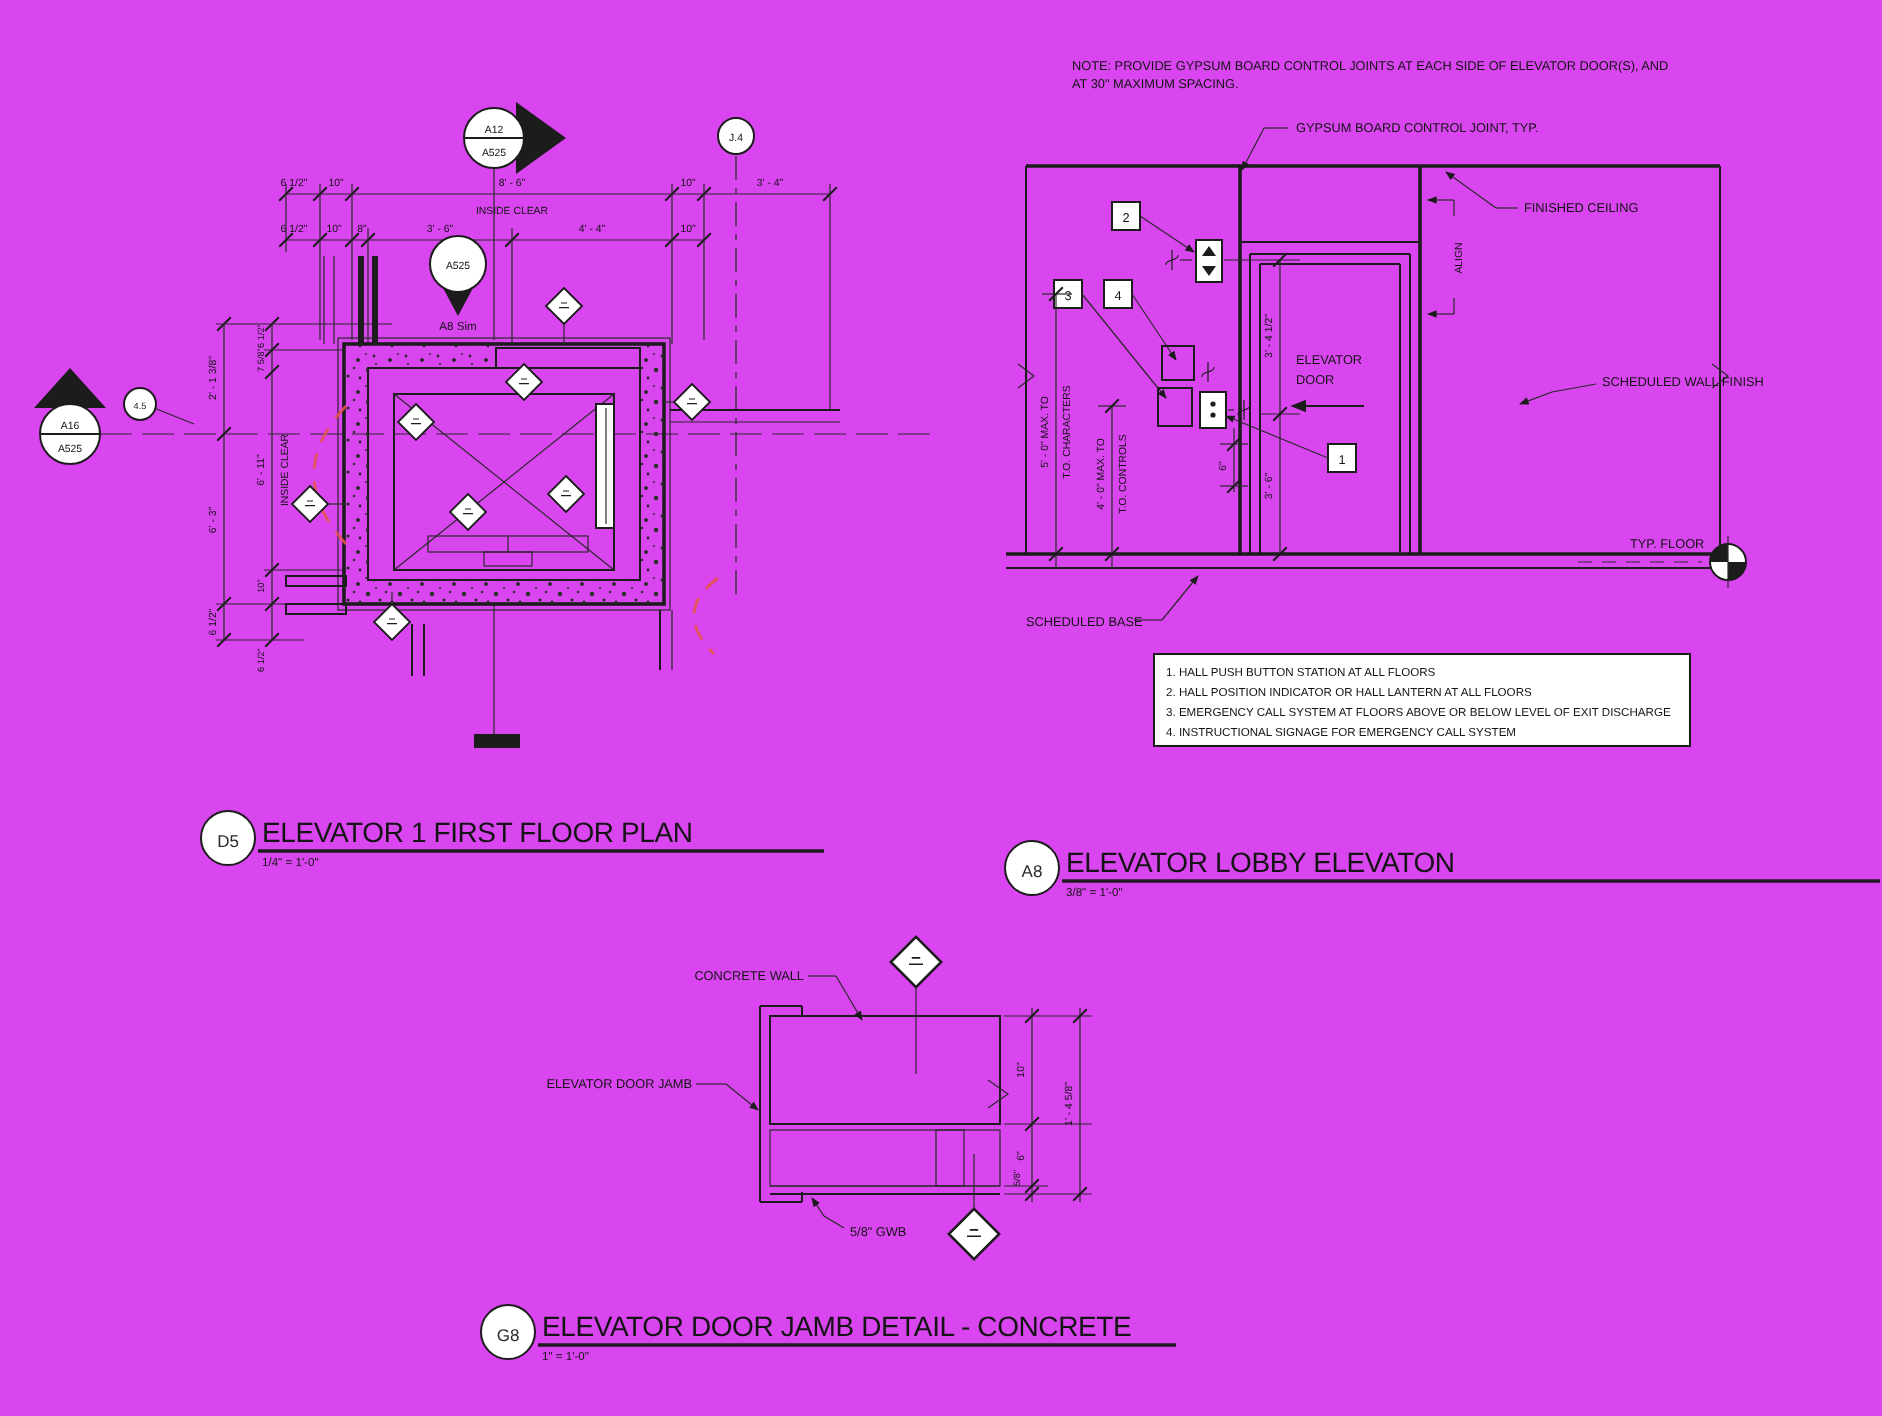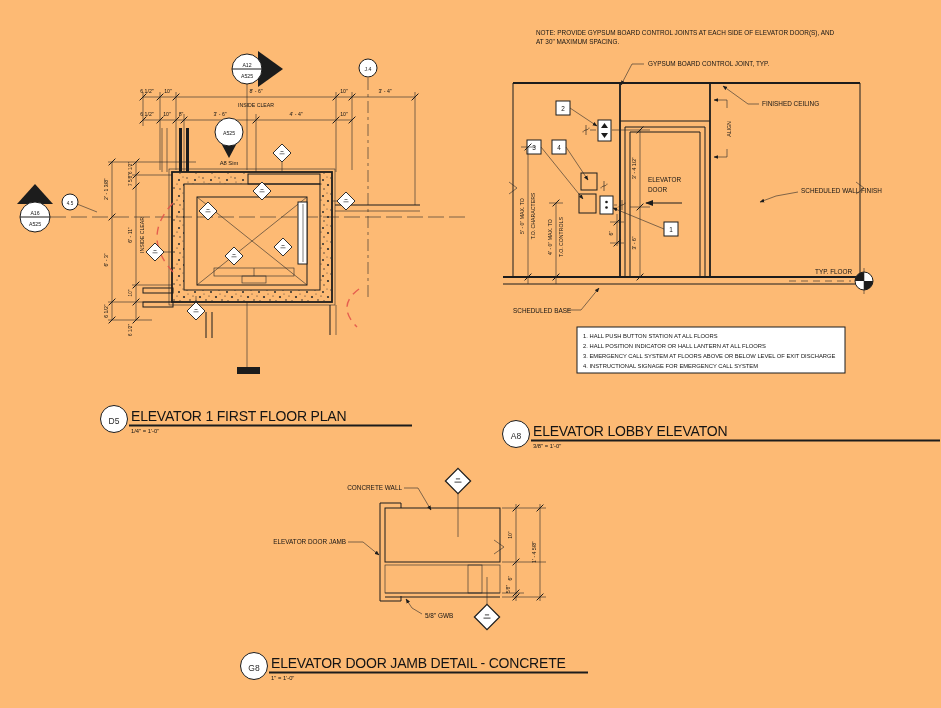--- a/index.html
+++ b/index.html
@@ -1,16 +1,16 @@
 <!DOCTYPE html>
 <html><head>
 <meta charset="utf-8">
 <style>
   html,body{margin:0;padding:0;background:#fff;}
-  .sheet{position:relative;width:941px;height:708px;background:#fdba74;overflow:hidden;}
+  .sheet{position:relative;width:941px;height:708px;background:#d946ef;overflow:hidden;}
   svg{position:absolute;left:0;top:0;}
   .txt{font-family:"Liberation Sans","DejaVu Sans",sans-serif;fill:#141414;}
   .t4{font-size:4.6px}.t5{font-size:5.2px}.t55{font-size:5.8px}.t6{font-size:6.4px}.t8{font-size:8.5px;fill:#2a2a2a}
   .title{font-size:14px;letter-spacing:-0.2px}
   .ctr{text-anchor:middle}.end{text-anchor:end}
   .ln{fill:none;stroke:#1c1c1c;stroke-width:1}
   .ln2{fill:none;stroke:#1c1c1c;stroke-width:1.8}
   .thin{fill:none;stroke:#2a2a2a;stroke-width:.6}
   .blk{fill:#1c1c1c;stroke:none}
   .wht{fill:#fff}

